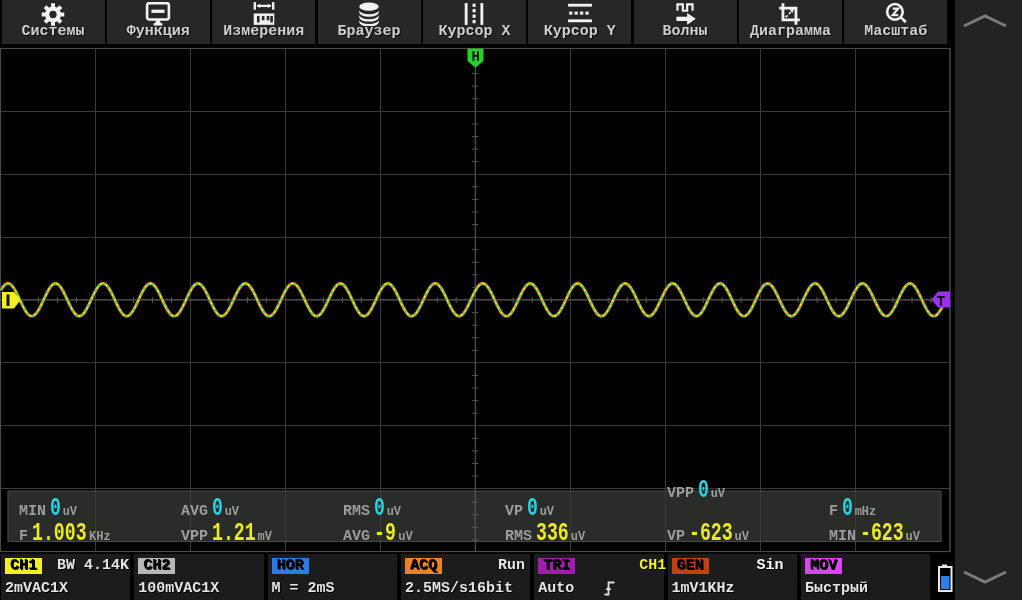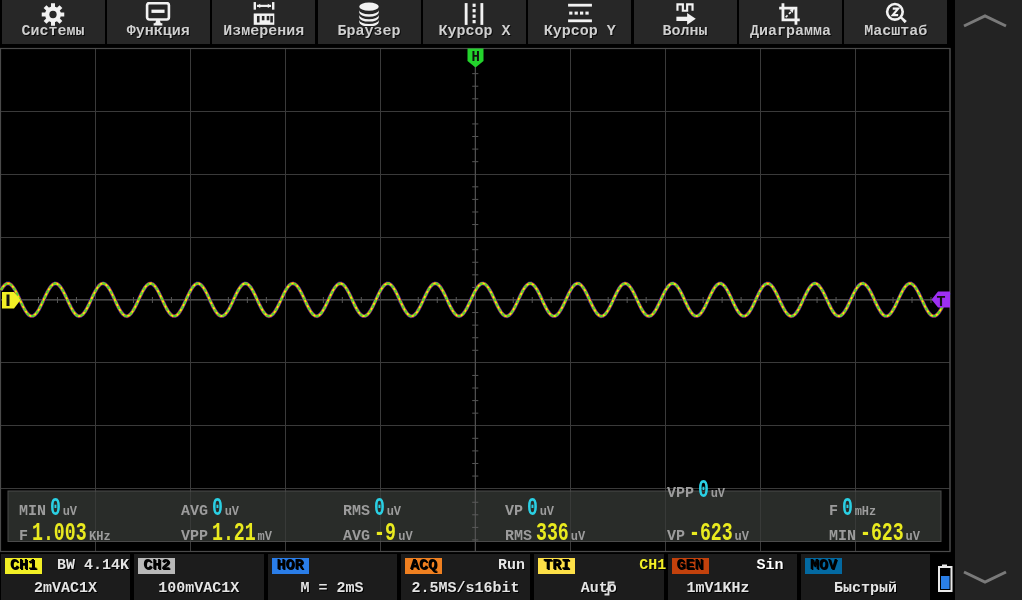--- a/index.html
+++ b/index.html
@@ -7,21 +7,21 @@
  text-align:center;font-size:15px}
 .btn .lb{position:absolute;bottom:4px;width:100%;text-shadow:1px 1px 0 #0a0a0a}
 .btn svg{position:absolute;top:2px;left:50%;transform:translateX(-50%)}
 #side{position:absolute;left:955px;top:0;width:67px;height:600px;background:#232323}
 .cell{position:absolute;color:#9c9c9c;font-size:15px;white-space:nowrap}
 .cell .u{font-size:12px;margin-left:0}
 .cell .v{display:inline-block;font-size:26px;font-weight:bold;transform:scaleX(.7);transform-origin:0 78%;margin-left:4px}
 .cy{color:#2ad0e4}.ye{color:#e9ea1f}
 .sec{position:absolute;top:554px;height:54px;width:129.4px;background:#1c1c1c;color:#e4e4e4;font-size:15px}
 .badge{position:absolute;left:4px;top:3.5px;height:16px;line-height:16px;padding:0 5px;color:#000;font-size:15px}
-.r2{position:absolute;top:26px;left:4px;width:121px;display:flex;justify-content:center;white-space:nowrap}
+.r2{position:absolute;top:26px;left:4px;width:121px;display:flex;justify-content:flex-start;white-space:nowrap}
 .t1{position:absolute;top:3.5px;height:16px;line-height:16px;white-space:nowrap}
 .txtsh{text-shadow:1px 1px 0 #000}
 </style></head><body>
 <div class="btn" style="left:1.5px">
     <svg width="26" height="25" viewBox="0 0 24 24">
       <g fill="#f2f2f2">
         <circle cx="12" cy="12" r="7.6"></circle>
         <rect x="10.1" y="1.2" width="3.8" height="5" transform="rotate(0 12 12)"></rect>
         <rect x="10.1" y="1.2" width="3.8" height="5" transform="rotate(45 12 12)"></rect>
         <rect x="10.1" y="1.2" width="3.8" height="5" transform="rotate(90 12 12)"></rect>
@@ -290,40 +290,40 @@
   </div>
 <div class="sec txtsh" style="left:401.0px">
     <span class="badge" style="background:#f08020">ACQ</span>
     <span class="t1" style="left:97px">Run</span>
     <div class="r2">
       <span>2.5MS/s</span>
       <span>16bit</span>
     </div>
   </div>
 <div class="sec txtsh" style="left:534.3px">
-    <span class="badge" style="background:#fde047">TRI</span>
+    <span class="badge" style="background:#a21caf">TRI</span>
     <span class="t1" style="left:105px;color:#f2ef25">CH1</span>
     <div class="r2">
       <span>Auto</span>
       <span style="position:absolute;left:66px;top:1px"><svg width="11" height="15" viewBox="0 0 11 15">
           <path d="M0.5 13.5h4V1.5h6" stroke="#dedede" stroke-width="1.8" fill="none"></path>
           <path d="M1.5 9L4.5 5.2 7.5 9z" fill="#dedede"></path>
         </svg></span>
     </div>
   </div>
 <div class="sec txtsh" style="left:667.6px">
     <span class="badge" style="background:#c2410c">GEN</span>
     <span class="t1" style="left:89px;color:#ffffff">Sin</span>
     <div class="r2">
       <span>1mV</span>
       <span style="margin-right:28px">1KHz</span>
     </div>
   </div>
 <div class="sec txtsh" style="left:800.9px">
-    <span class="badge" style="background:#0369a1">MOV</span>
+    <span class="badge" style="background:#d946ef">MOV</span>
     <div class="r2">
       <span>Быстрый</span>
     </div>
   </div>
 <svg style="position:absolute;left:930px;top:554px" width="25" height="46" viewBox="0 0 25 46">
 <rect x="12" y="10.5" width="5" height="3" fill="#e8e8e8"></rect>
 <rect x="9" y="13" width="12.5" height="24" fill="none" stroke="#e8e8e8" stroke-width="2"></rect>
 <rect x="11" y="22" width="8.5" height="13" fill="#2a7fe8"></rect>
 </svg>
 <div id="side">

